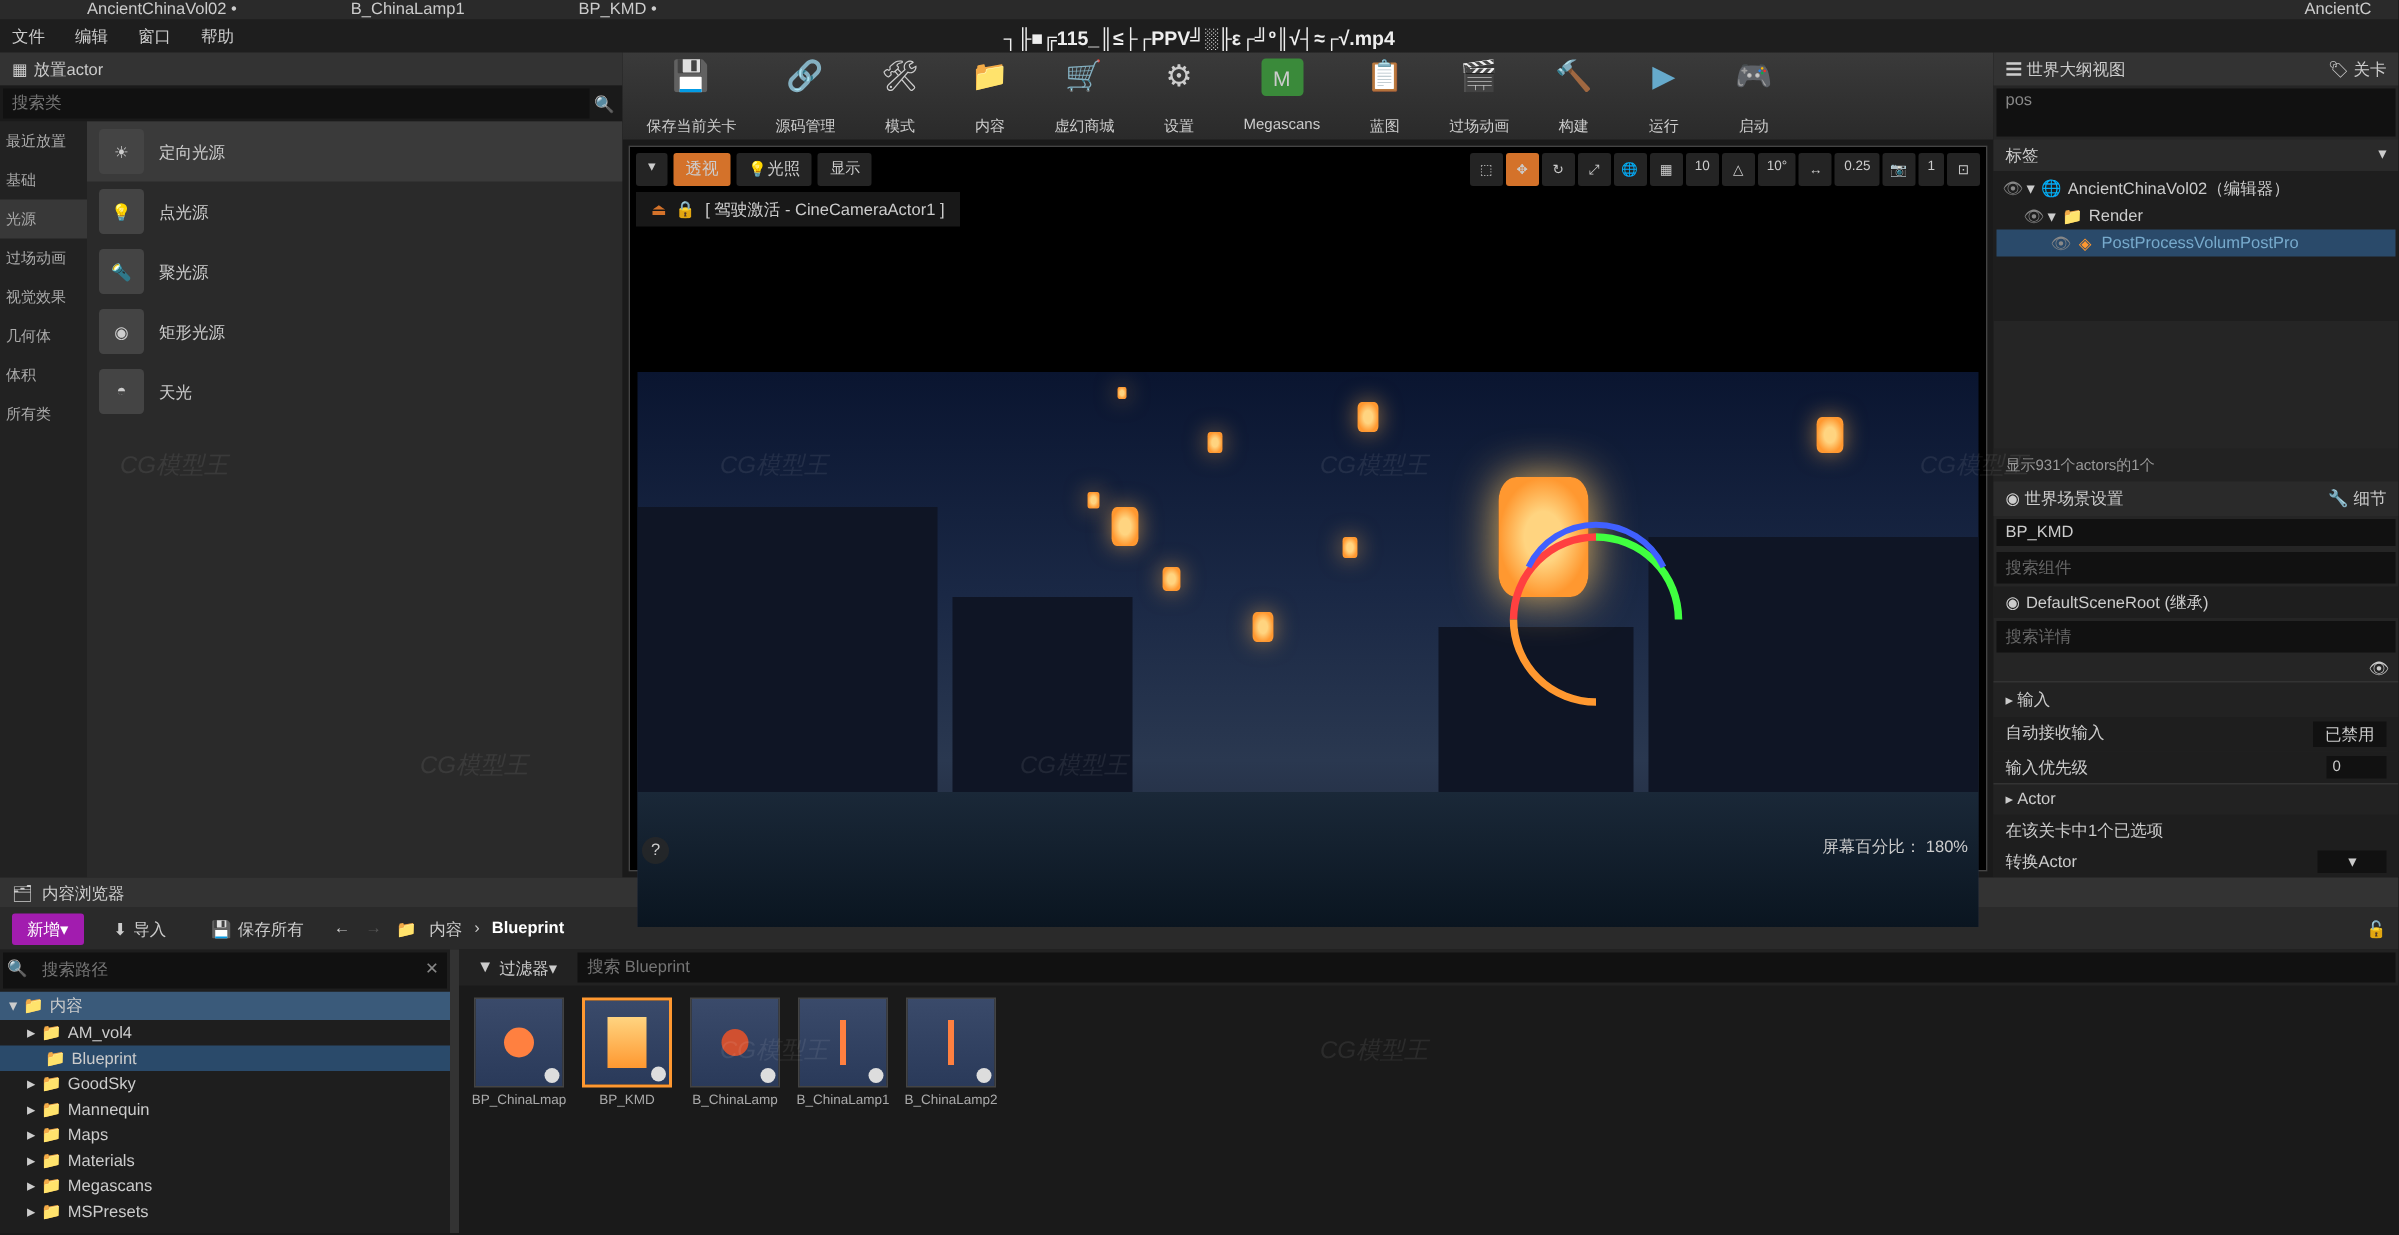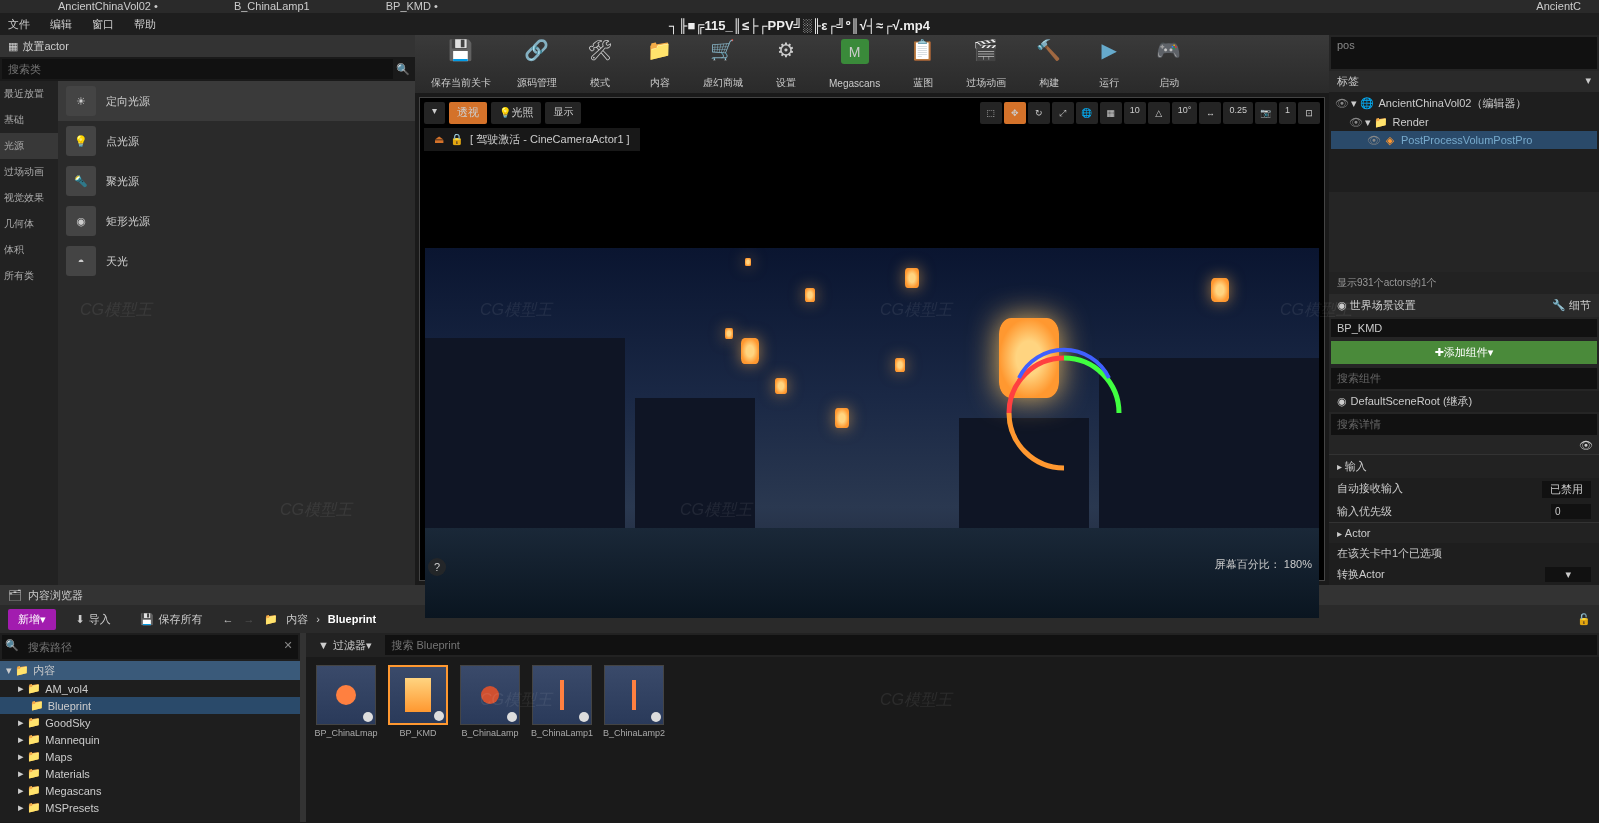--- a/index.html
+++ b/index.html
@@ -261,20 +261,24 @@
             <path d="M 30 40 A 50 50 0 0 1 120 40" stroke="#4060ff" stroke-width="4" fill="none"></path>
           </svg>
         </div>
       </div>
       <div class="zoom-label">屏幕百分比：  180%</div>
       <div class="vp-help">?</div>
     </div>
   </div>
 
   <div class="right-panel">
+    <div class="outliner-head">
+      <span><span>☰</span> <span>世界大纲视图</span></span>
+      <span><span>🏷</span> <span>关卡</span></span>
+    </div>
     <div class="outliner-search"><input value="pos" style=""></div>
     <div class="outliner-cols">
         <span>标签</span>
         <span>▾</span>
       </div>
     <div class="tree">
       <div class="tree-item">
           <span class="eye">👁</span>
           <span>▾</span>
           <span class="tree-icon">🌐</span>
@@ -292,21 +296,20 @@
           <span style="color:#7ac">PostProcessVolumPostPro</span>
         </div>
     </div>
     <div style="flex:1"></div>
     <div class="actor-count">显示931个actors的1个</div>
     <div class="details-head">
       <span>◉ <span>世界场景设置</span></span>
       <span>🔧 <span>细节</span></span>
     </div>
     <div class="details-name">BP_KMD</div>
-    <div class="add-comp">✚添加组件▾</div>
     <div class="details-name" style="color:#666">搜索组件</div>
     <div class="tree-item" style="background:#1e1e1e;padding:3px 8px">
         <span>◉</span> 
         <span>DefaultSceneRoot (继承)</span>
       </div>
     <div class="details-name" style="color:#666">搜索详情</div>
     <div style="display:flex;justify-content:flex-end;padding:2px 6px">
         <span>👁</span>
       </div>
     <div class="details-section">▸ <span>输入</span></div>

